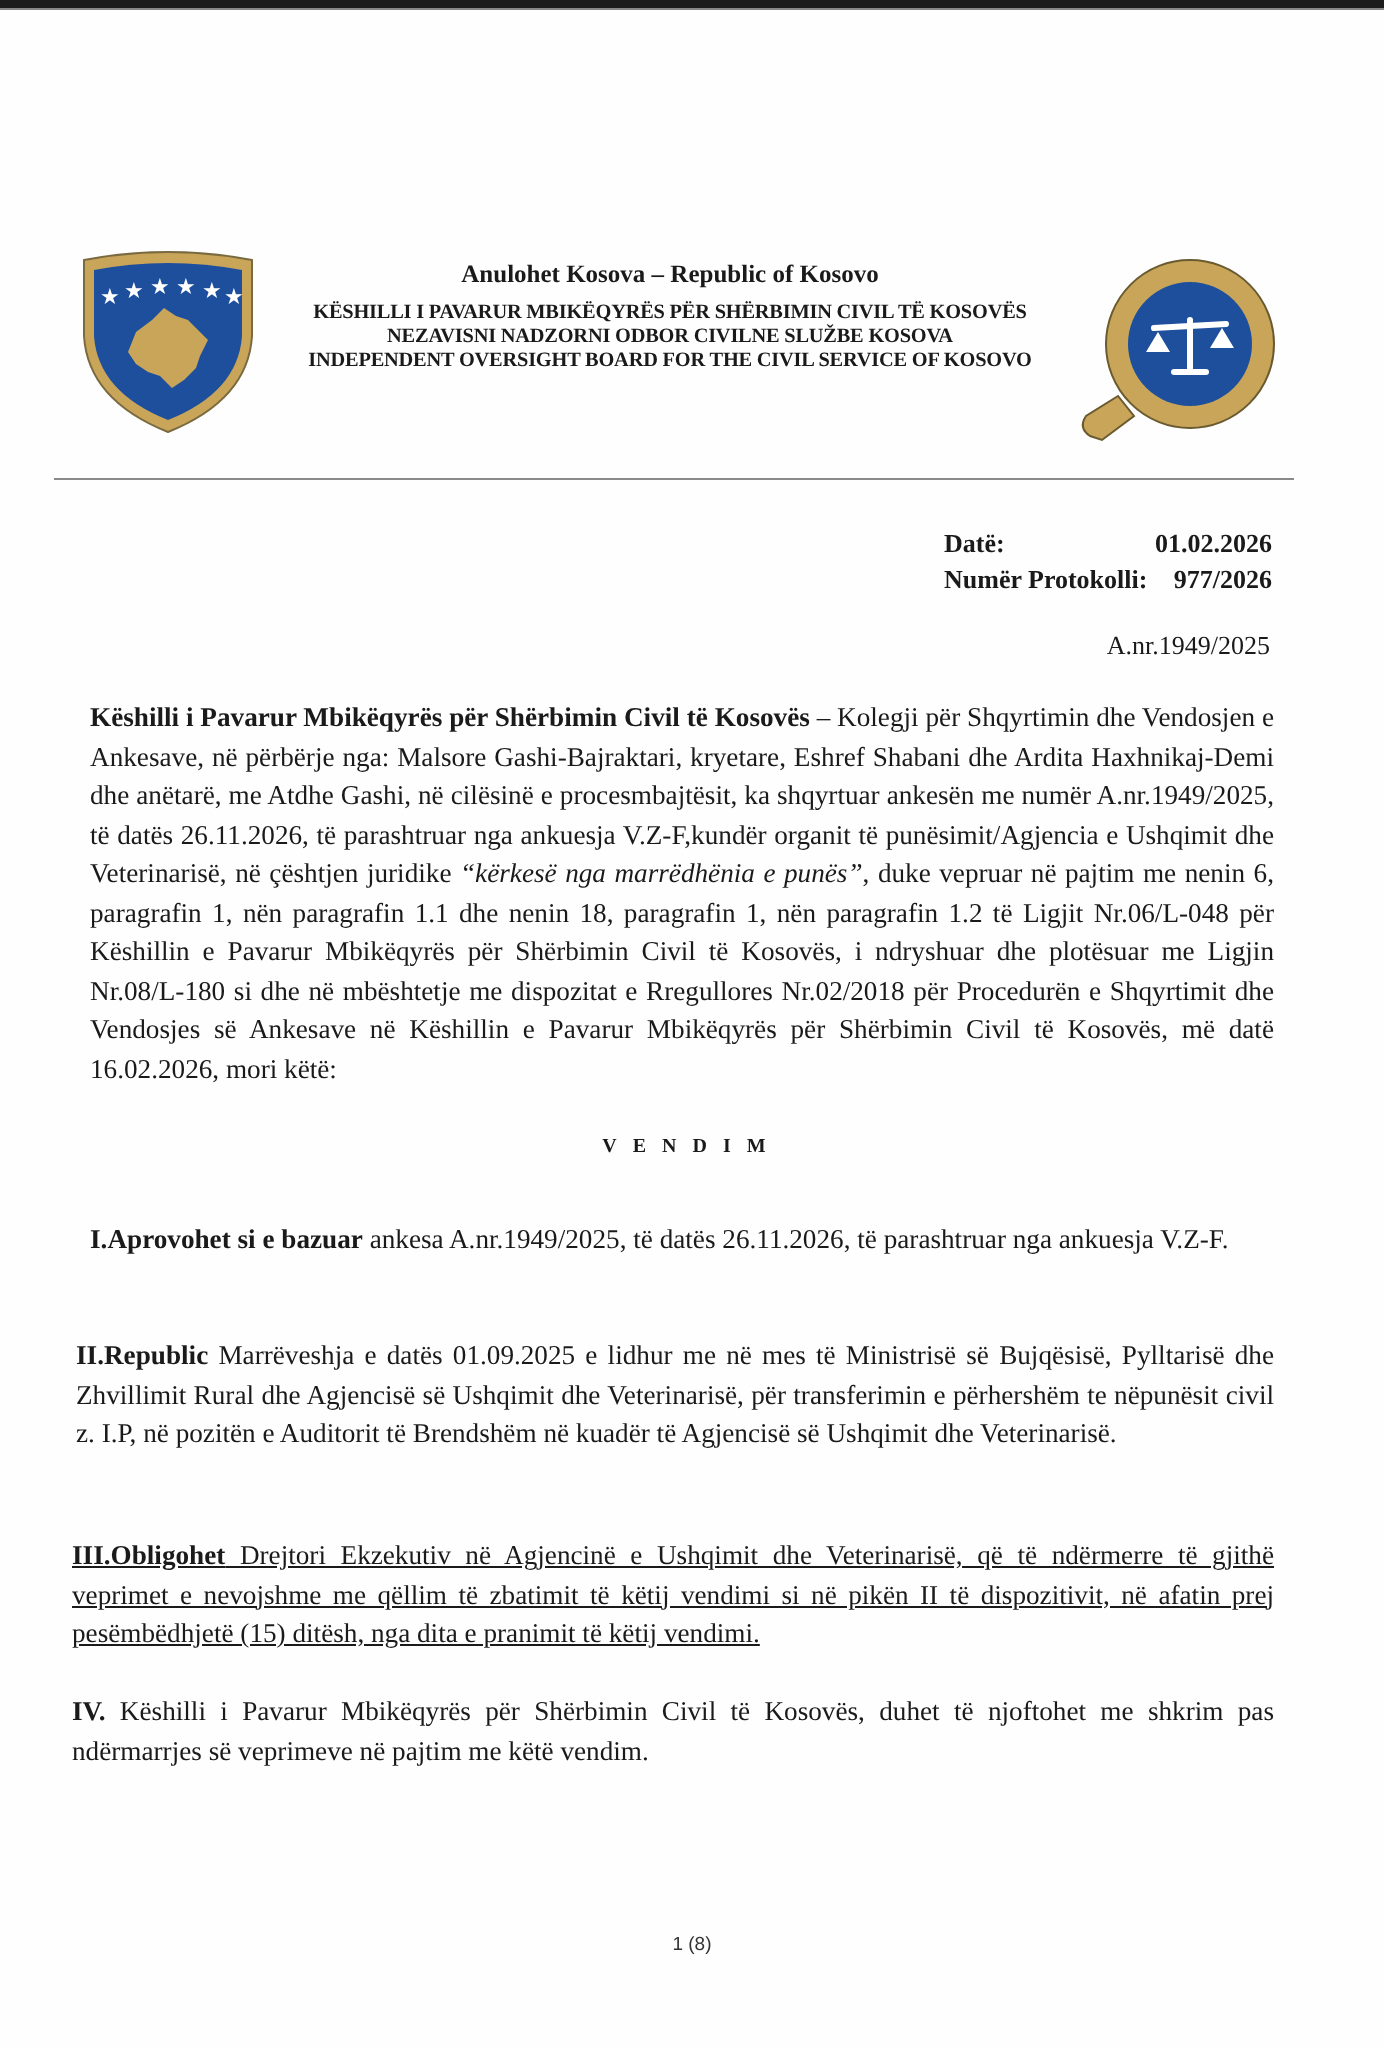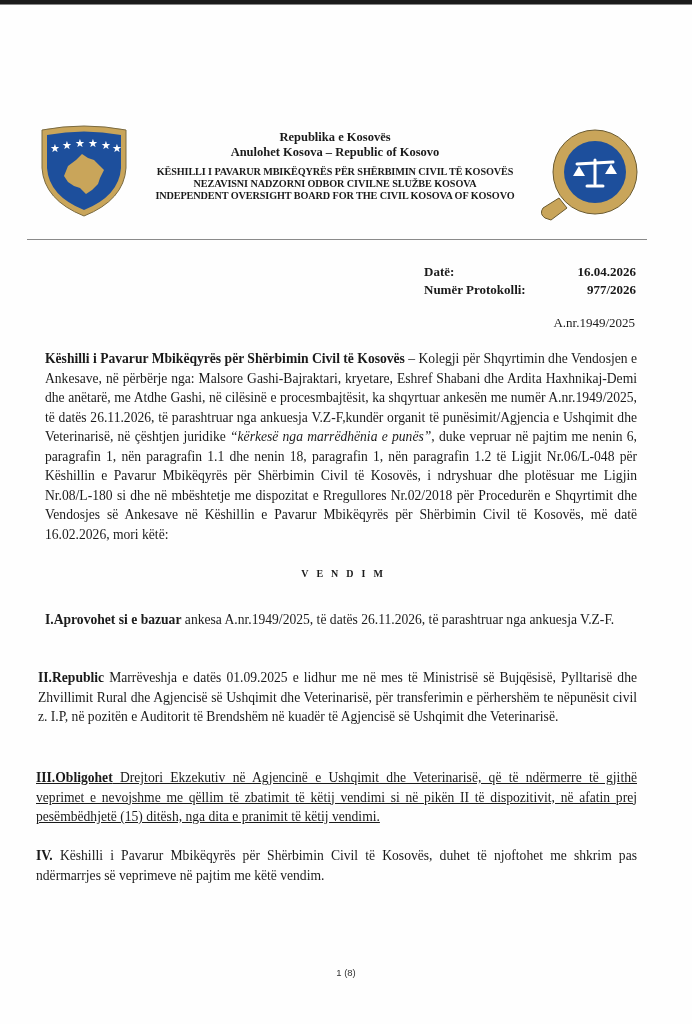--- a/index.html
+++ b/index.html
@@ -7,21 +7,21 @@
          font-family:"Liberation Serif", serif; color:#1a1a1a; }
   .topbar { position:absolute; left:0; top:0; width:692px; height:4px; background:#1c1c1c; border-bottom:1px solid #888; }
   .emblem { position:absolute; left:38px; top:124px; width:92px; height:94px; }
   .seal { position:absolute; left:537px; top:128px; width:104px; height:96px; }
   .hdr-text { position:absolute; left:130px; top:130px; width:410px; text-align:center; font-weight:bold; }
   .hdr-l1, .hdr-l2 { font-size:12.5px; line-height:15px; }
   .hdr-l3, .hdr-l4, .hdr-l5 { font-size:10.2px; line-height:12px; letter-spacing:-0.1px; }
   .hdr-l3 { margin-top:6px; }
   .rule { position:absolute; left:27px; top:239px; width:620px; height:1px; background:#8a8a8a; }
   .meta { position:absolute; left:424px; top:263px; width:212px; font-weight:bold; font-size:13px; }
-  .meta-row { display:flex; justify-content:space-between; line-height:18px; }
+  .meta-row { display:flex; justify-content:space-between; line-height:18px;margin-left:48px; }
   .anr { position:absolute; right:57px; top:315px; font-weight:normal; font-size:13px; }
   .body { position:absolute; left:45px; top:349px; width:592px; font-size:13.6px; line-height:19.5px; text-align:justify; }
   .title { position:absolute; left:0; width:692px; top:568px; text-align:center; font-weight:bold; font-size:10px; letter-spacing:8px; }
   .pt { position:absolute; font-size:13.6px; line-height:19.5px; text-align:justify; }
   .pt1 { left:45px; top:610px; width:592px; }
   .pt2 { left:38px; top:668px; width:599px; }
   .pt3 { left:36px; top:768px; width:601px;text-decoration:underline; }
   .pt4 { left:36px; top:846px; width:601px; }
   b { font-weight:bold; }
   i { font-style:italic; }
@@ -40,46 +40,45 @@
       <text x="24" y="25">★</text>
       <text x="37" y="23">★</text>
     <text x="50" y="23">★</text>
       <text x="63" y="25">★</text>
       <text x="74" y="28">★</text>
   </g>
   <path d="M30 42 L38 36 L44 30 L50 34 L56 36 L62 42 L66 46 L62 54 L60 60 L54 66 L48 70 L42 64 L36 62 L30 58 L26 52 Z" fill="#c9a55a"></path>
 </svg>
 
 <div class="hdr-text">
-  <div class="hdr-l1">Republika e Kosovës</div>
   <div class="hdr-l2">Anulohet Kosova – Republic of Kosovo</div>
   <div class="hdr-l3">KËSHILLI I PAVARUR MBIKËQYRËS  PËR SHËRBIMIN CIVIL TË KOSOVËS</div>
   <div class="hdr-l4">NEZAVISNI NADZORNI ODBOR CIVILNE SLUŽBE KOSOVA</div>
-  <div class="hdr-l5">INDEPENDENT OVERSIGHT BOARD FOR THE CIVIL KOSOVA OF KOSOVO</div>
+  <div class="hdr-l5">INDEPENDENT OVERSIGHT BOARD FOR THE CIVIL SERVICE OF KOSOVO</div>
 </div>
 
 <svg class="seal" viewBox="0 0 104 96">
   <path d="M22 70 L6 80 Q2 86 8 90 L14 92 L30 80 Z" fill="#c9a55a" stroke="#6a5a30" stroke-width="1"></path>
   <circle cx="58" cy="44" r="42" fill="#c9a55a" stroke="#6a5a30" stroke-width="1"></circle>
   <circle cx="58" cy="44" r="31" fill="#1d4f9c"></circle>
   <g fill="none" stroke="#ffffff" stroke-width="3" stroke-linecap="round">
     <line x1="58" y1="32" x2="58" y2="56"></line>
     <line x1="40" y1="36" x2="76" y2="34"></line>
     <line x1="50" y1="58" x2="66" y2="58"></line>
   </g>
   <path d="M36 48 L42 38 L48 48 Z" fill="#ffffff"></path>
   <path d="M68 46 L74 36 L80 46 Z" fill="#ffffff"></path>
 </svg>
 
 <div class="rule"></div>
 
 <div class="meta">
   <div class="meta-row">
     <span>Datë:</span>
-    <span>16.04.2026</span>
+    <span>01.02.2026</span>
   </div>
   <div class="meta-row">
     <span>Numër Protokolli:</span>
     <span>977/2026</span>
   </div>
 </div>
 <div class="anr">A.nr.1949/2025</div>
 
 <div class="body"><b>Këshilli i Pavarur Mbikëqyrës për Shërbimin Civil të Kosovës</b><span> – Kolegji për Shqyrtimin dhe Vendosjen e Ankesave, në përbërje nga: Malsore Gashi-Bajraktari, kryetare, Eshref Shabani dhe Ardita Haxhnikaj-Demi dhe anëtarë, me Atdhe Gashi, në cilësinë e procesmbajtësit, ka shqyrtuar ankesën me numër A.nr.1949/2025, të datës 26.11.2026, të parashtruar nga ankuesja V.Z-F,kundër organit të punësimit/Agjencia e Ushqimit dhe Veterinarisë, në çështjen juridike </span><i>“kërkesë nga marrëdhënia e punës”</i><span>, duke vepruar në pajtim me nenin 6, paragrafin 1, nën paragrafin 1.1 dhe nenin 18, paragrafin 1, nën paragrafin 1.2 të Ligjit Nr.06/L-048 për Këshillin e Pavarur Mbikëqyrës për Shërbimin Civil të Kosovës, i ndryshuar dhe plotësuar me Ligjin Nr.08/L-180 si dhe në mbështetje me dispozitat e Rregullores Nr.02/2018 për Procedurën e Shqyrtimit dhe Vendosjes së Ankesave në Këshillin e Pavarur Mbikëqyrës për Shërbimin Civil të Kosovës, më datë 16.02.2026, mori këtë:</span></div>
 

